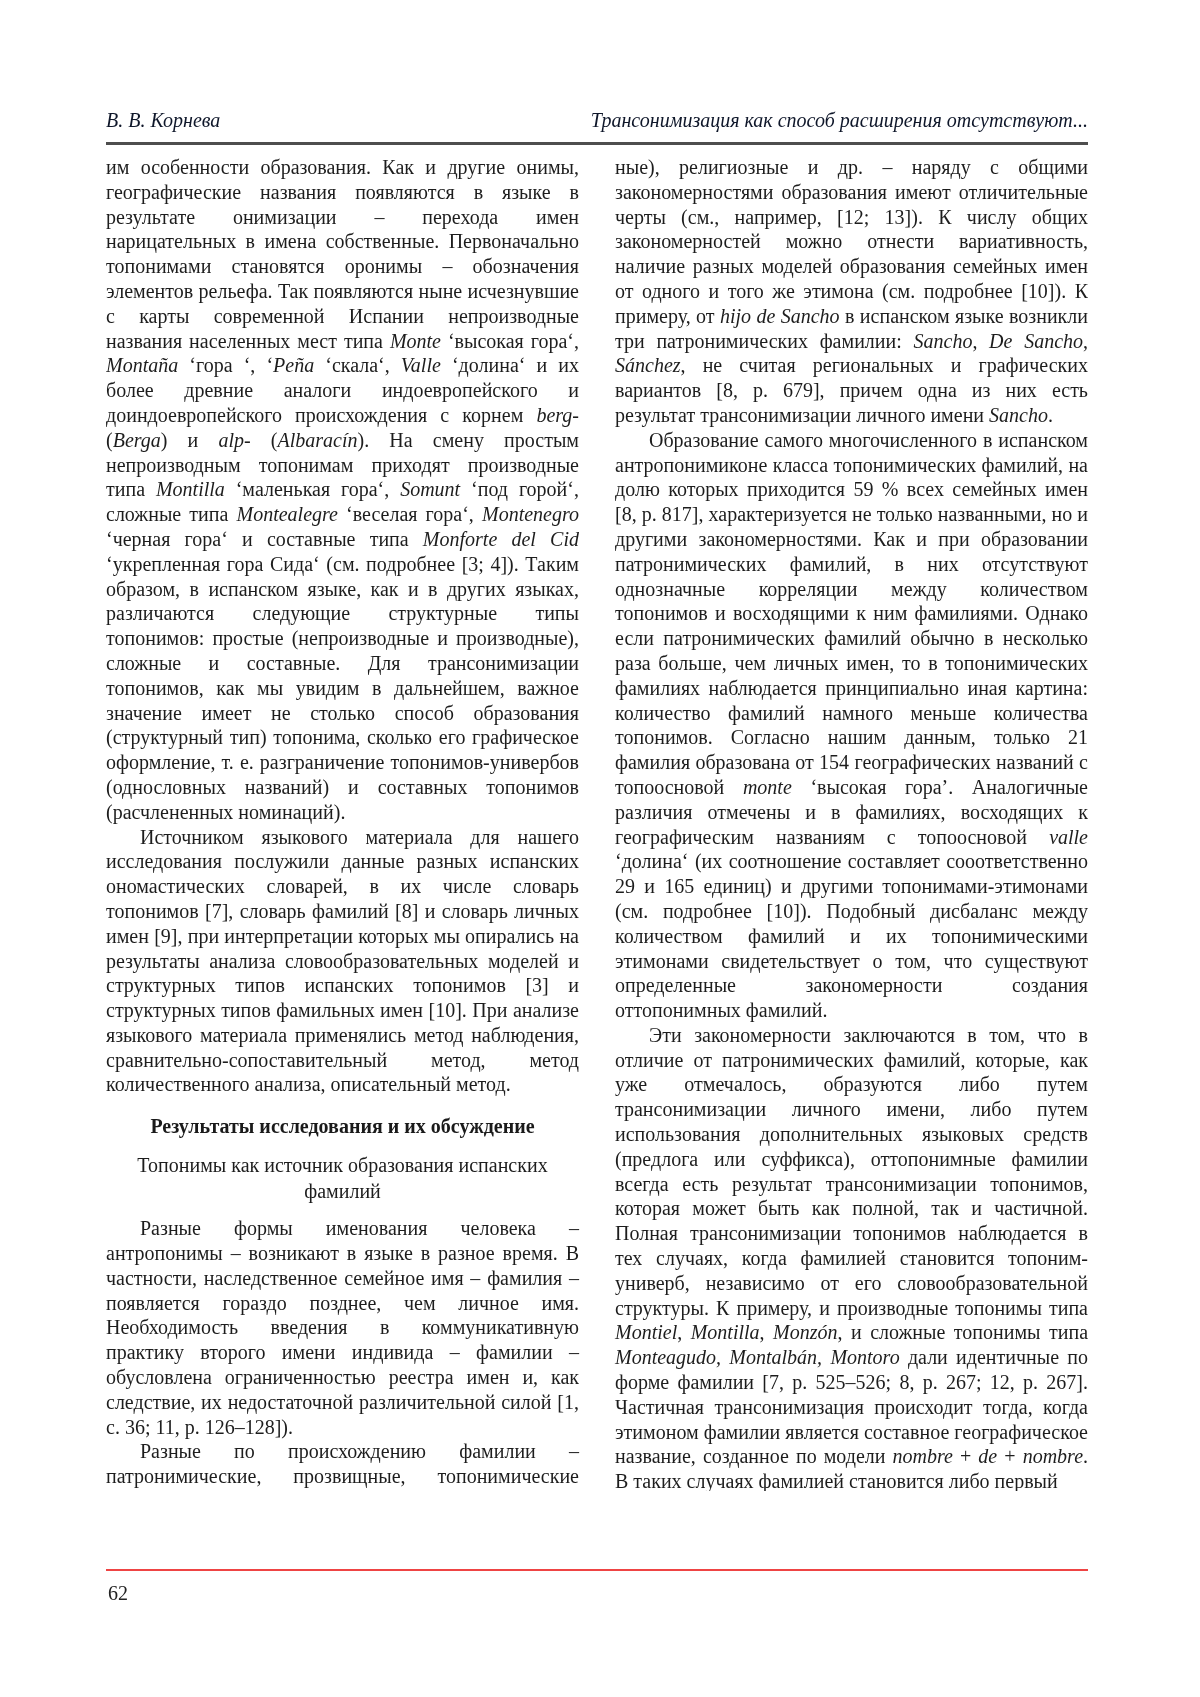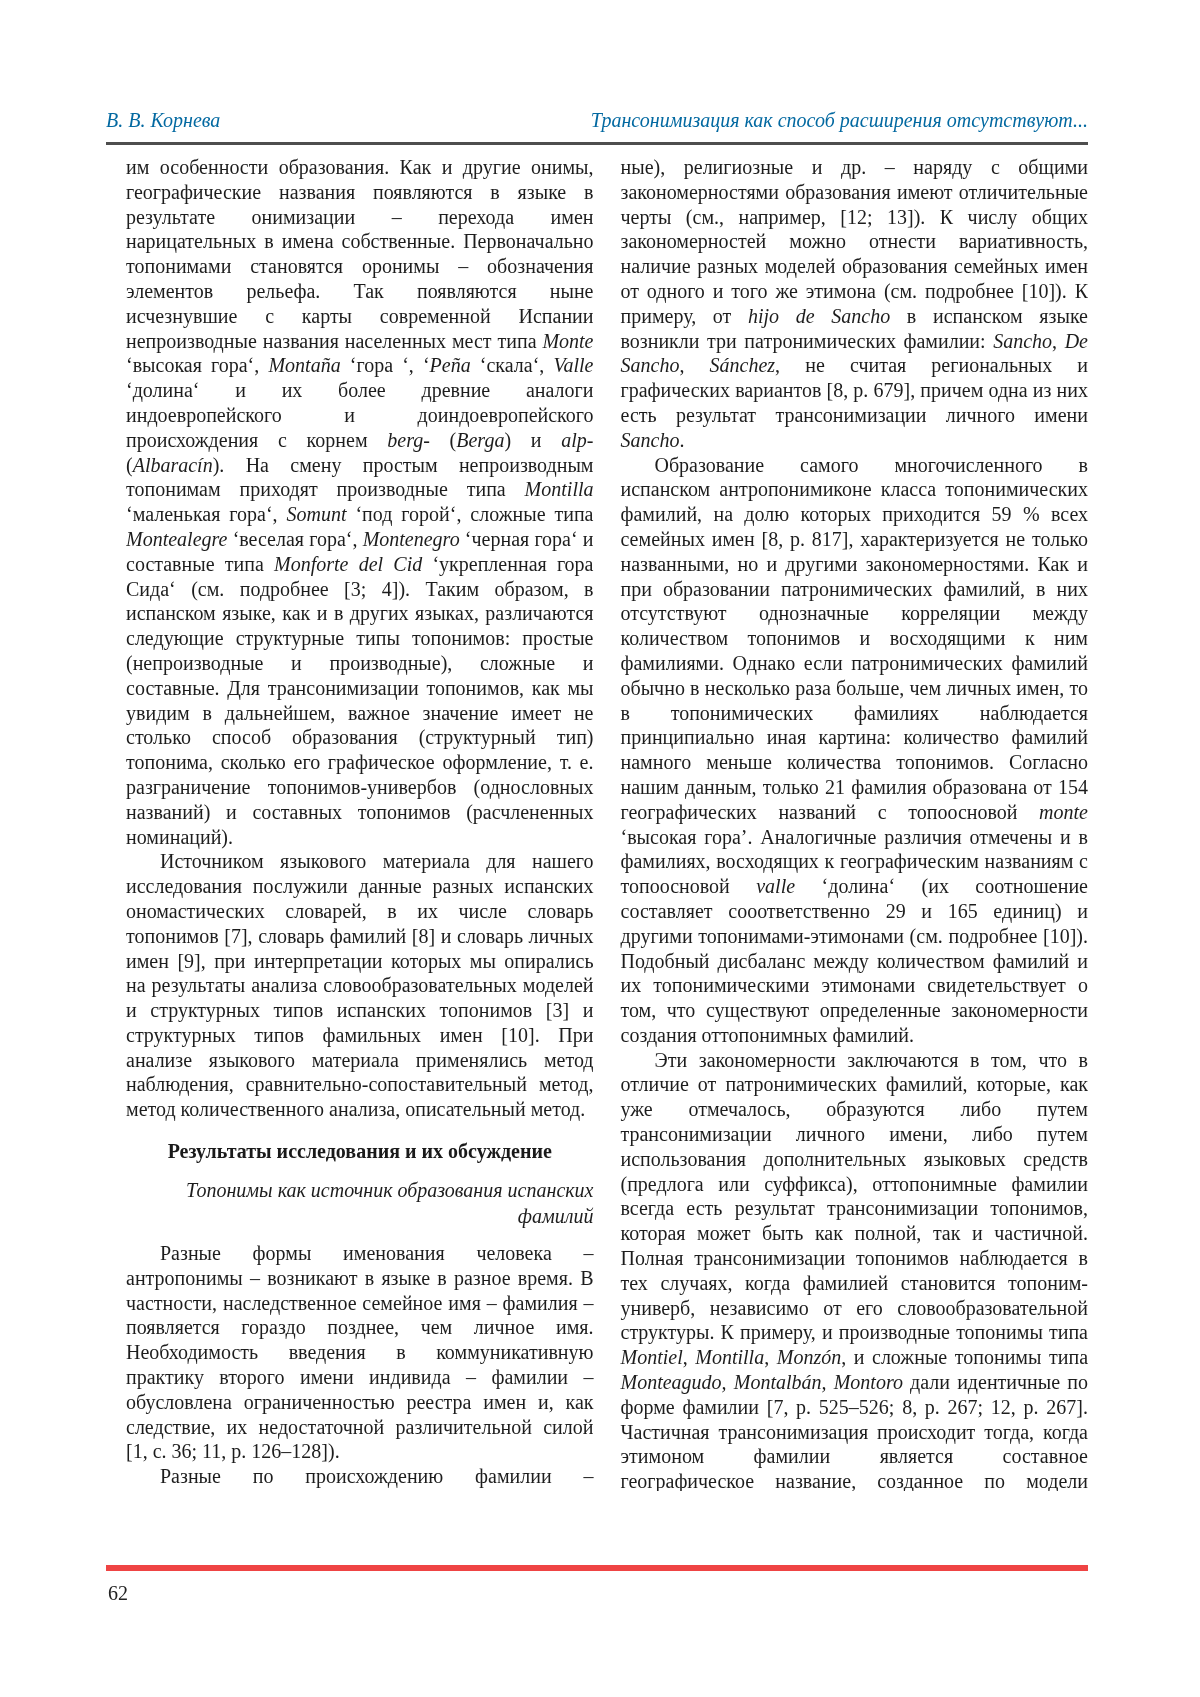--- a/index.html
+++ b/index.html
@@ -22,29 +22,28 @@
   .running-header {
     display: flex;
     justify-content: space-between;
     align-items: flex-end;
     padding-top: 108px;
     padding-bottom: 10px;
     border-bottom: 3px solid #4e4e4e;
     font-style: italic;
     font-size: 20px;
     line-height: 24px;
-    color: #0369a1;
+    color: #0f172a;
   }
   .columns {
     display: flex;
-    gap: 27px;
+    gap: 36px;
     margin-top: 10px;
     height: 1336px;
     overflow: hidden;
-    margin-left: 20px;
   }
   .column {
     width: 478px;
     box-sizing: border-box;
   }
   .para {
     margin: 0;
     font-size: 20px;
     line-height: 24.8px;
     text-align: justify;
@@ -58,30 +57,29 @@
     line-height: 25px;
     font-weight: bold;
     text-align: center;
     color: #1a1a1a;
   }
   .subsection-heading {
     margin: 8px 0 12px 0;
     font-size: 20px;
     line-height: 26px;
     font-weight: normal;
-    font-style: italic;
-    text-align: right;
+    text-align: center;
     color: #1d1d1d;
   }
   .page-footer {
     position: absolute;
     left: 106px;
     right: 112px;
     bottom: 92px;
-    border-top: 6px solid #ef4444;
+    border-top: 2px solid #ef4444;
     padding-top: 11px;
     display: flex;
     align-items: baseline;
     font-size: 20px;
     color: #222222;
   }
   .page-footer .page-number {
     flex: 0 0 auto;
     padding-left: 2px;
   }

